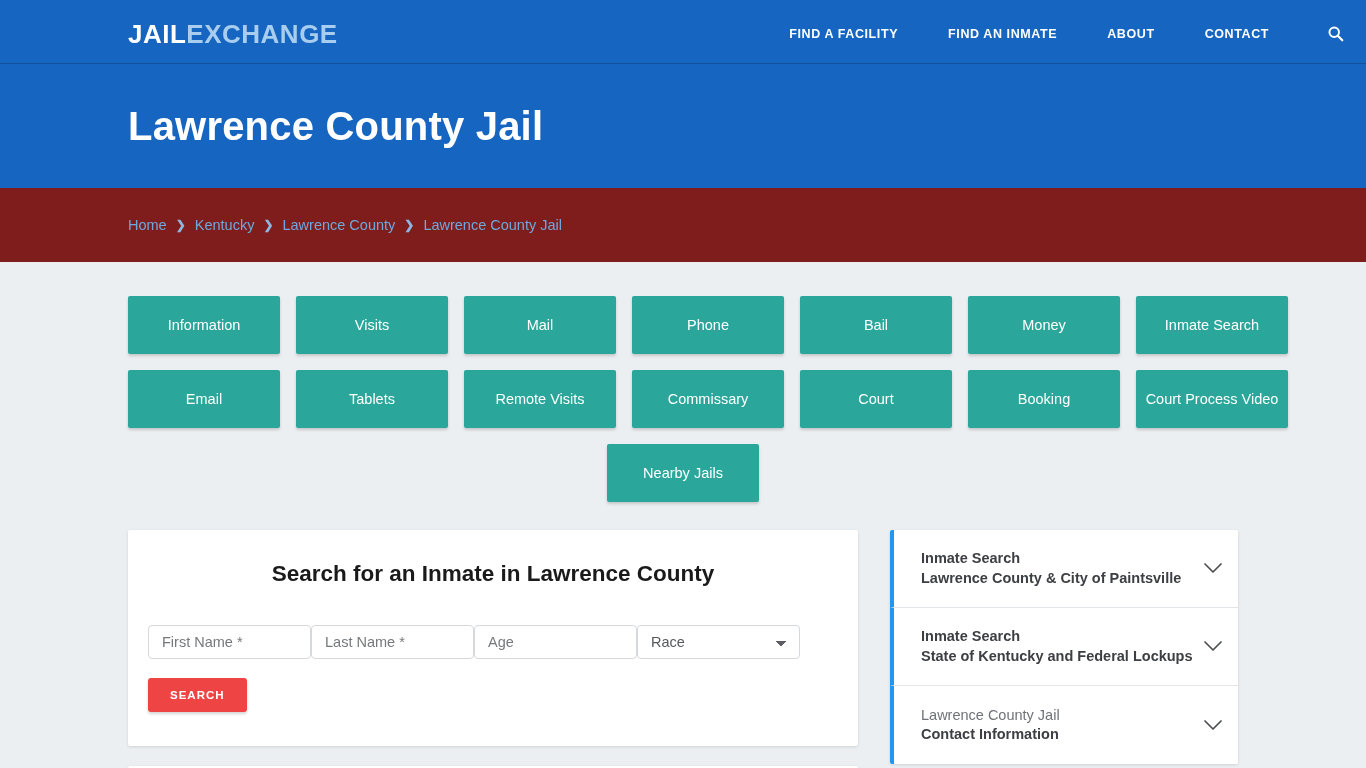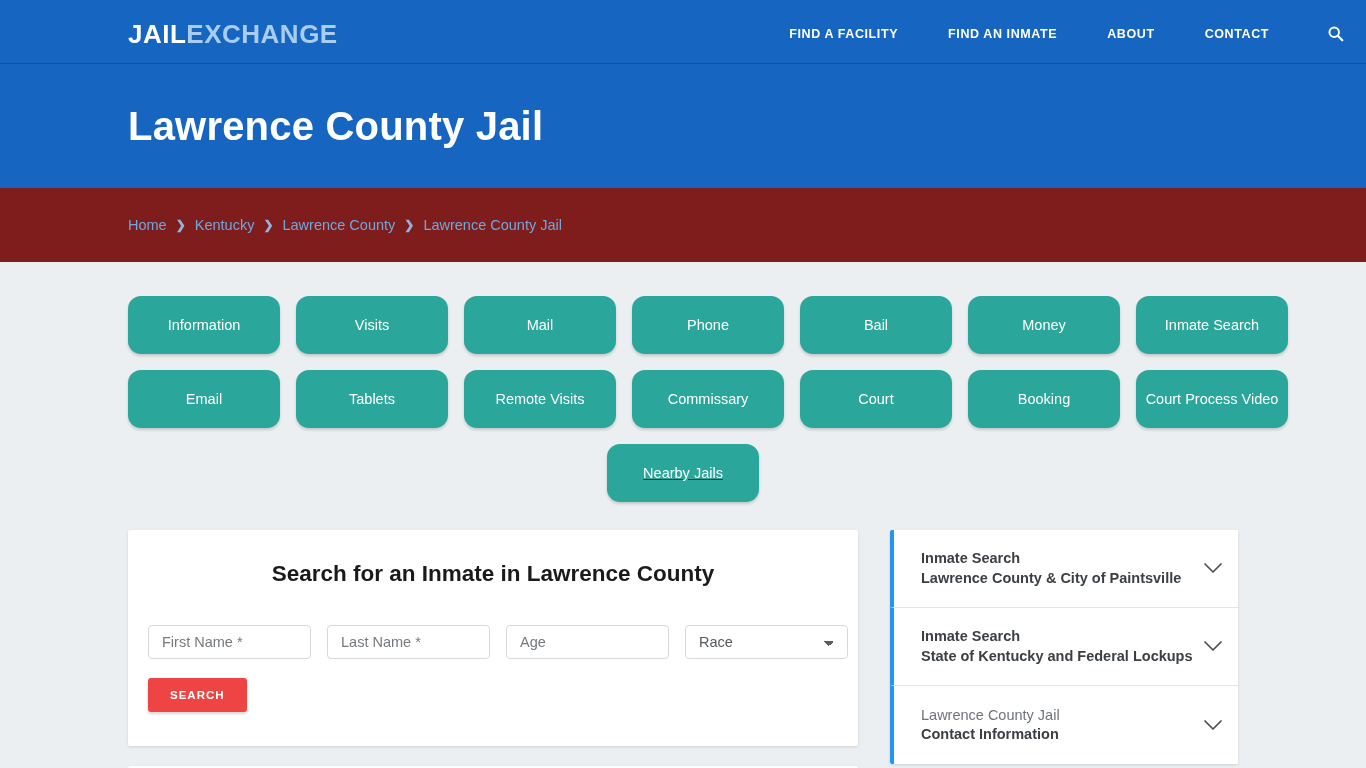--- a/index.html
+++ b/index.html
@@ -118,32 +118,32 @@
   
   .btn-grid {
     width: 1110px;
     margin: 0 auto;
   }
   .btn-row {
     display: flex;
     gap: 16px;
     margin-bottom: 16px;
   }
-  .btn-row.center { justify-content: center; text-decoration: underline; }
+  .btn-row.center { justify-content: center; }
 
   .tbtn {
     flex: 0 0 152px;
     width: 152px;
     height: 58px;
     background: #2aa69a;
     color: #ffffff;
     font-size: 14.5px;
     font-family: "Liberation Sans", sans-serif;
     border: none;
-    border-radius: 13px;
+    border-radius: 2px;
     display: flex;
     align-items: center;
     justify-content: center;
     cursor: pointer;
     box-shadow: 0 2px 3px rgba(0,0,0,0.17);
     white-space: nowrap;
     overflow: visible;
   }
 
   
@@ -166,21 +166,20 @@
   .search-card { padding: 31px 20px 34px; }
   .search-card h2 {
     text-align: center;
     font-size: 22.5px;
     font-weight: bold;
     color: #1a1a1a;
     margin-bottom: 22px;
   }
   .field-row {
     display: flex;
-    gap: 16px;
     margin-bottom: 19px;
     margin-top: 38px;
   }
   .field {
     height: 34px;
     border: 1px solid #d6d9dc;
     border-radius: 4px;
     background: #ffffff;
     font-family: "Liberation Sans", sans-serif;
     font-size: 14.5px;

